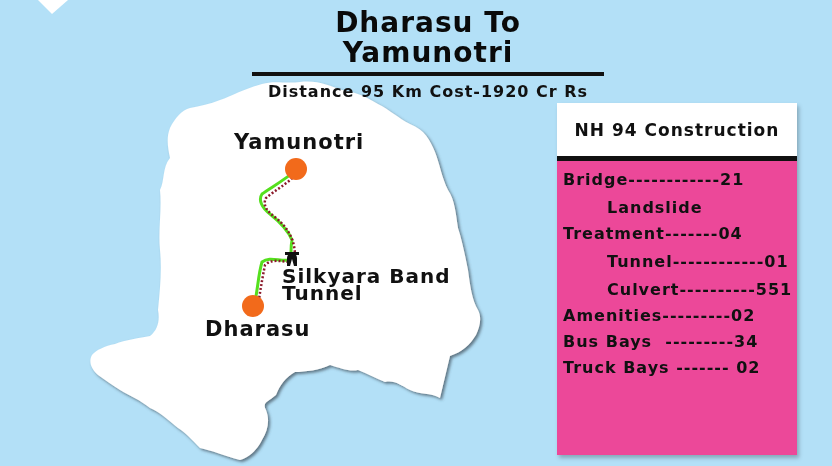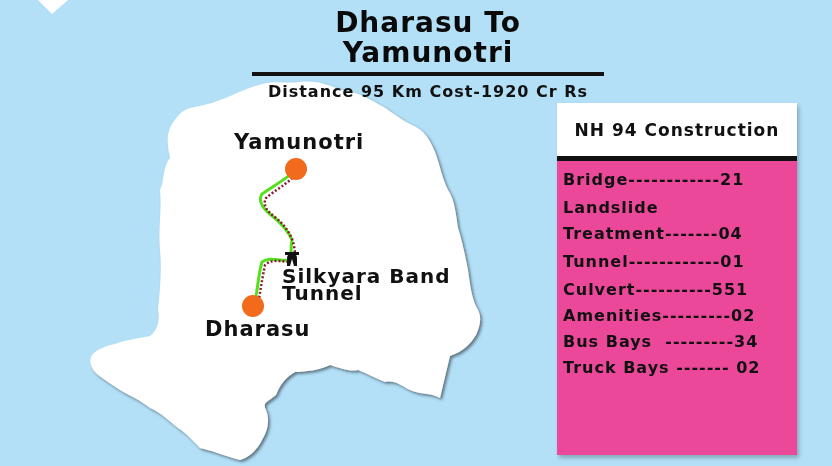--- a/index.html
+++ b/index.html
@@ -11,21 +11,21 @@
     .subtitle { font-weight: bold; font-size: 16px; color: #111; letter-spacing: 1px; }
     .map-svg { position: absolute; left: 0; top: 0; }
     .label { position: absolute; font-weight: bold; color: #111; white-space: nowrap; }
     .lbl-yamunotri { left: 234px; top: 130px; font-size: 21px; letter-spacing: 1px; }
     .lbl-dharasu { left: 205px; top: 317px; font-size: 21px; letter-spacing: 1px; }
     .lbl-tunnel { left: 282px; top: 268px; font-size: 20px; line-height: 17px; letter-spacing: 1px; }
     .panel { position: absolute; left: 557px; top: 103px; width: 240px; height: 352px; box-shadow: 2px 3px 4px rgba(0,0,0,0.25); }
     .panel-head { background: #ffffff; height: 58px; display: flex; align-items: center; justify-content: center; font-weight: bold; font-size: 17px; color: #111; letter-spacing: 1px; border-bottom: 5px solid #111; }
     .panel-body { background: #ec4899; height: 294px; padding: 8px 6px 0 6px; }
     .row { font-weight: bold; font-size: 16px; color: #111; letter-spacing: 1px; line-height: 22px; white-space: pre; }
-    .gap { margin-top: 6px; }
+    .gap { margin-top: 6px; margin-left: 44px; }
     .tight { margin-top: 4px; }
   </style>
 </head>
 <body>
 
 <svg class="map-svg" width="832" height="466" viewBox="0 0 832 466">
   <defs>
     <filter id="sh" x="-10%" y="-10%" width="120%" height="120%">
       <feDropShadow dx="2" dy="2" stdDeviation="1.5" flood-color="#3a4a55" flood-opacity="0.7"></feDropShadow>
     </filter>

